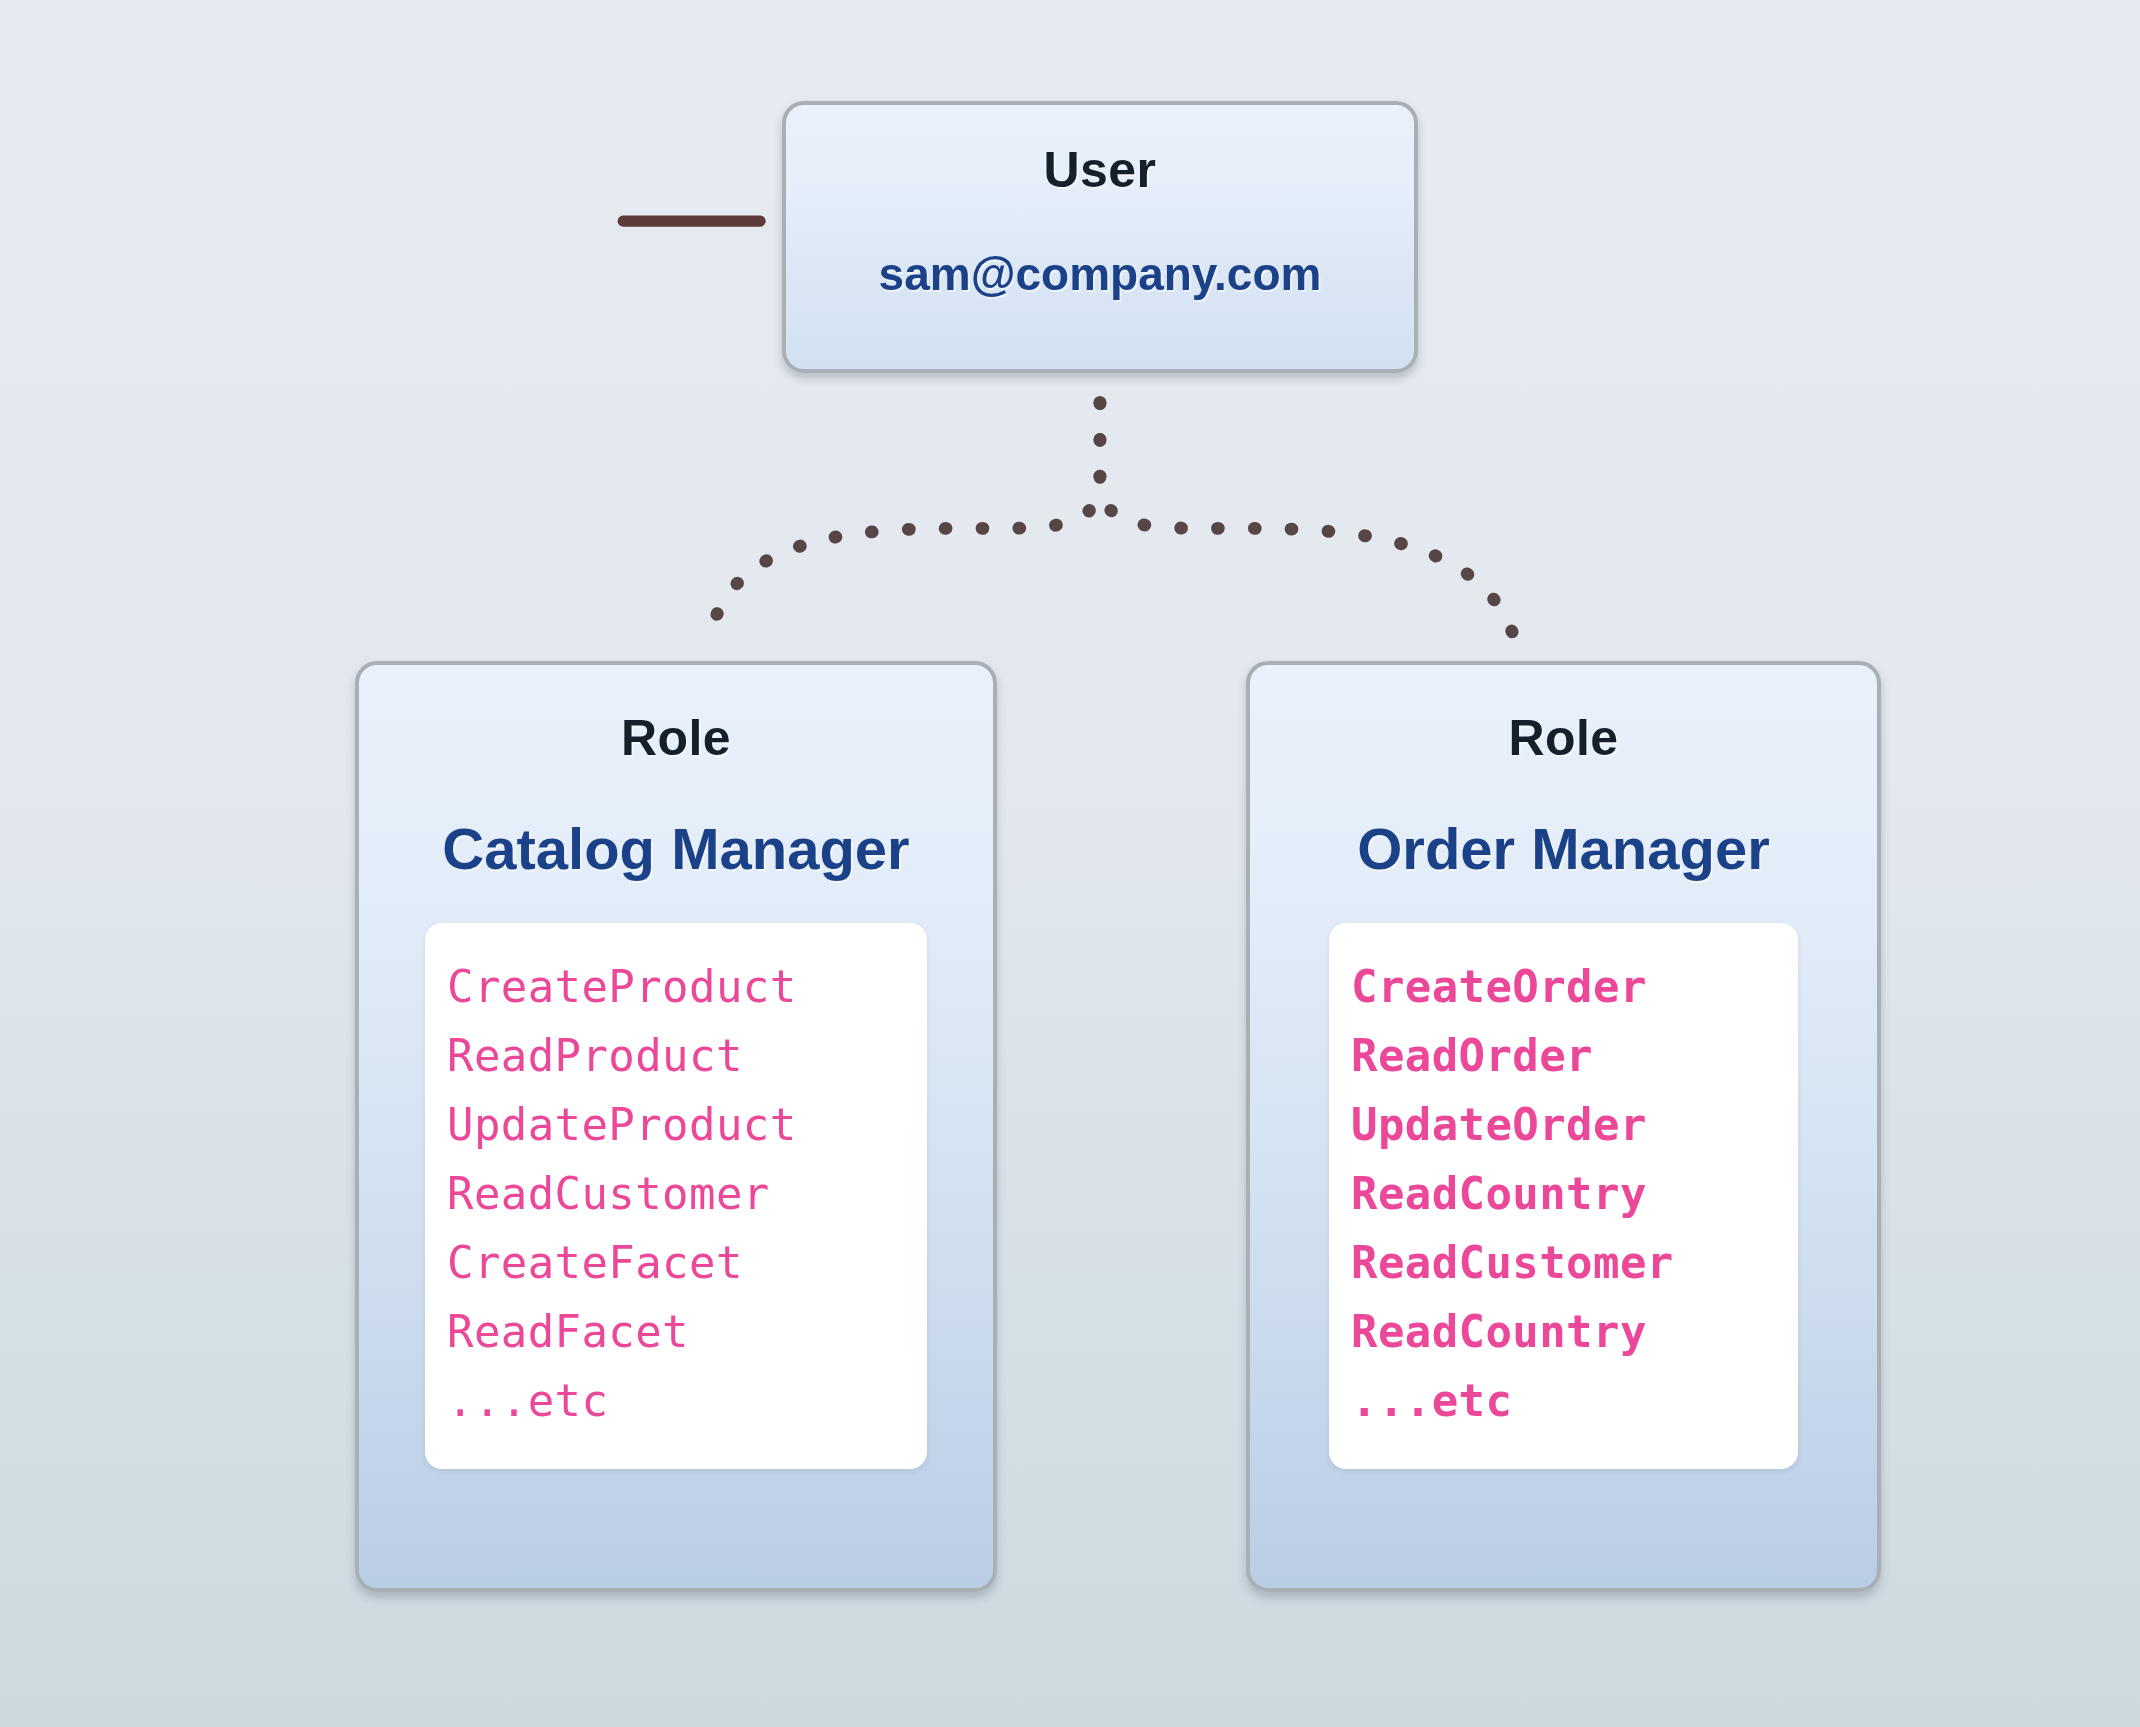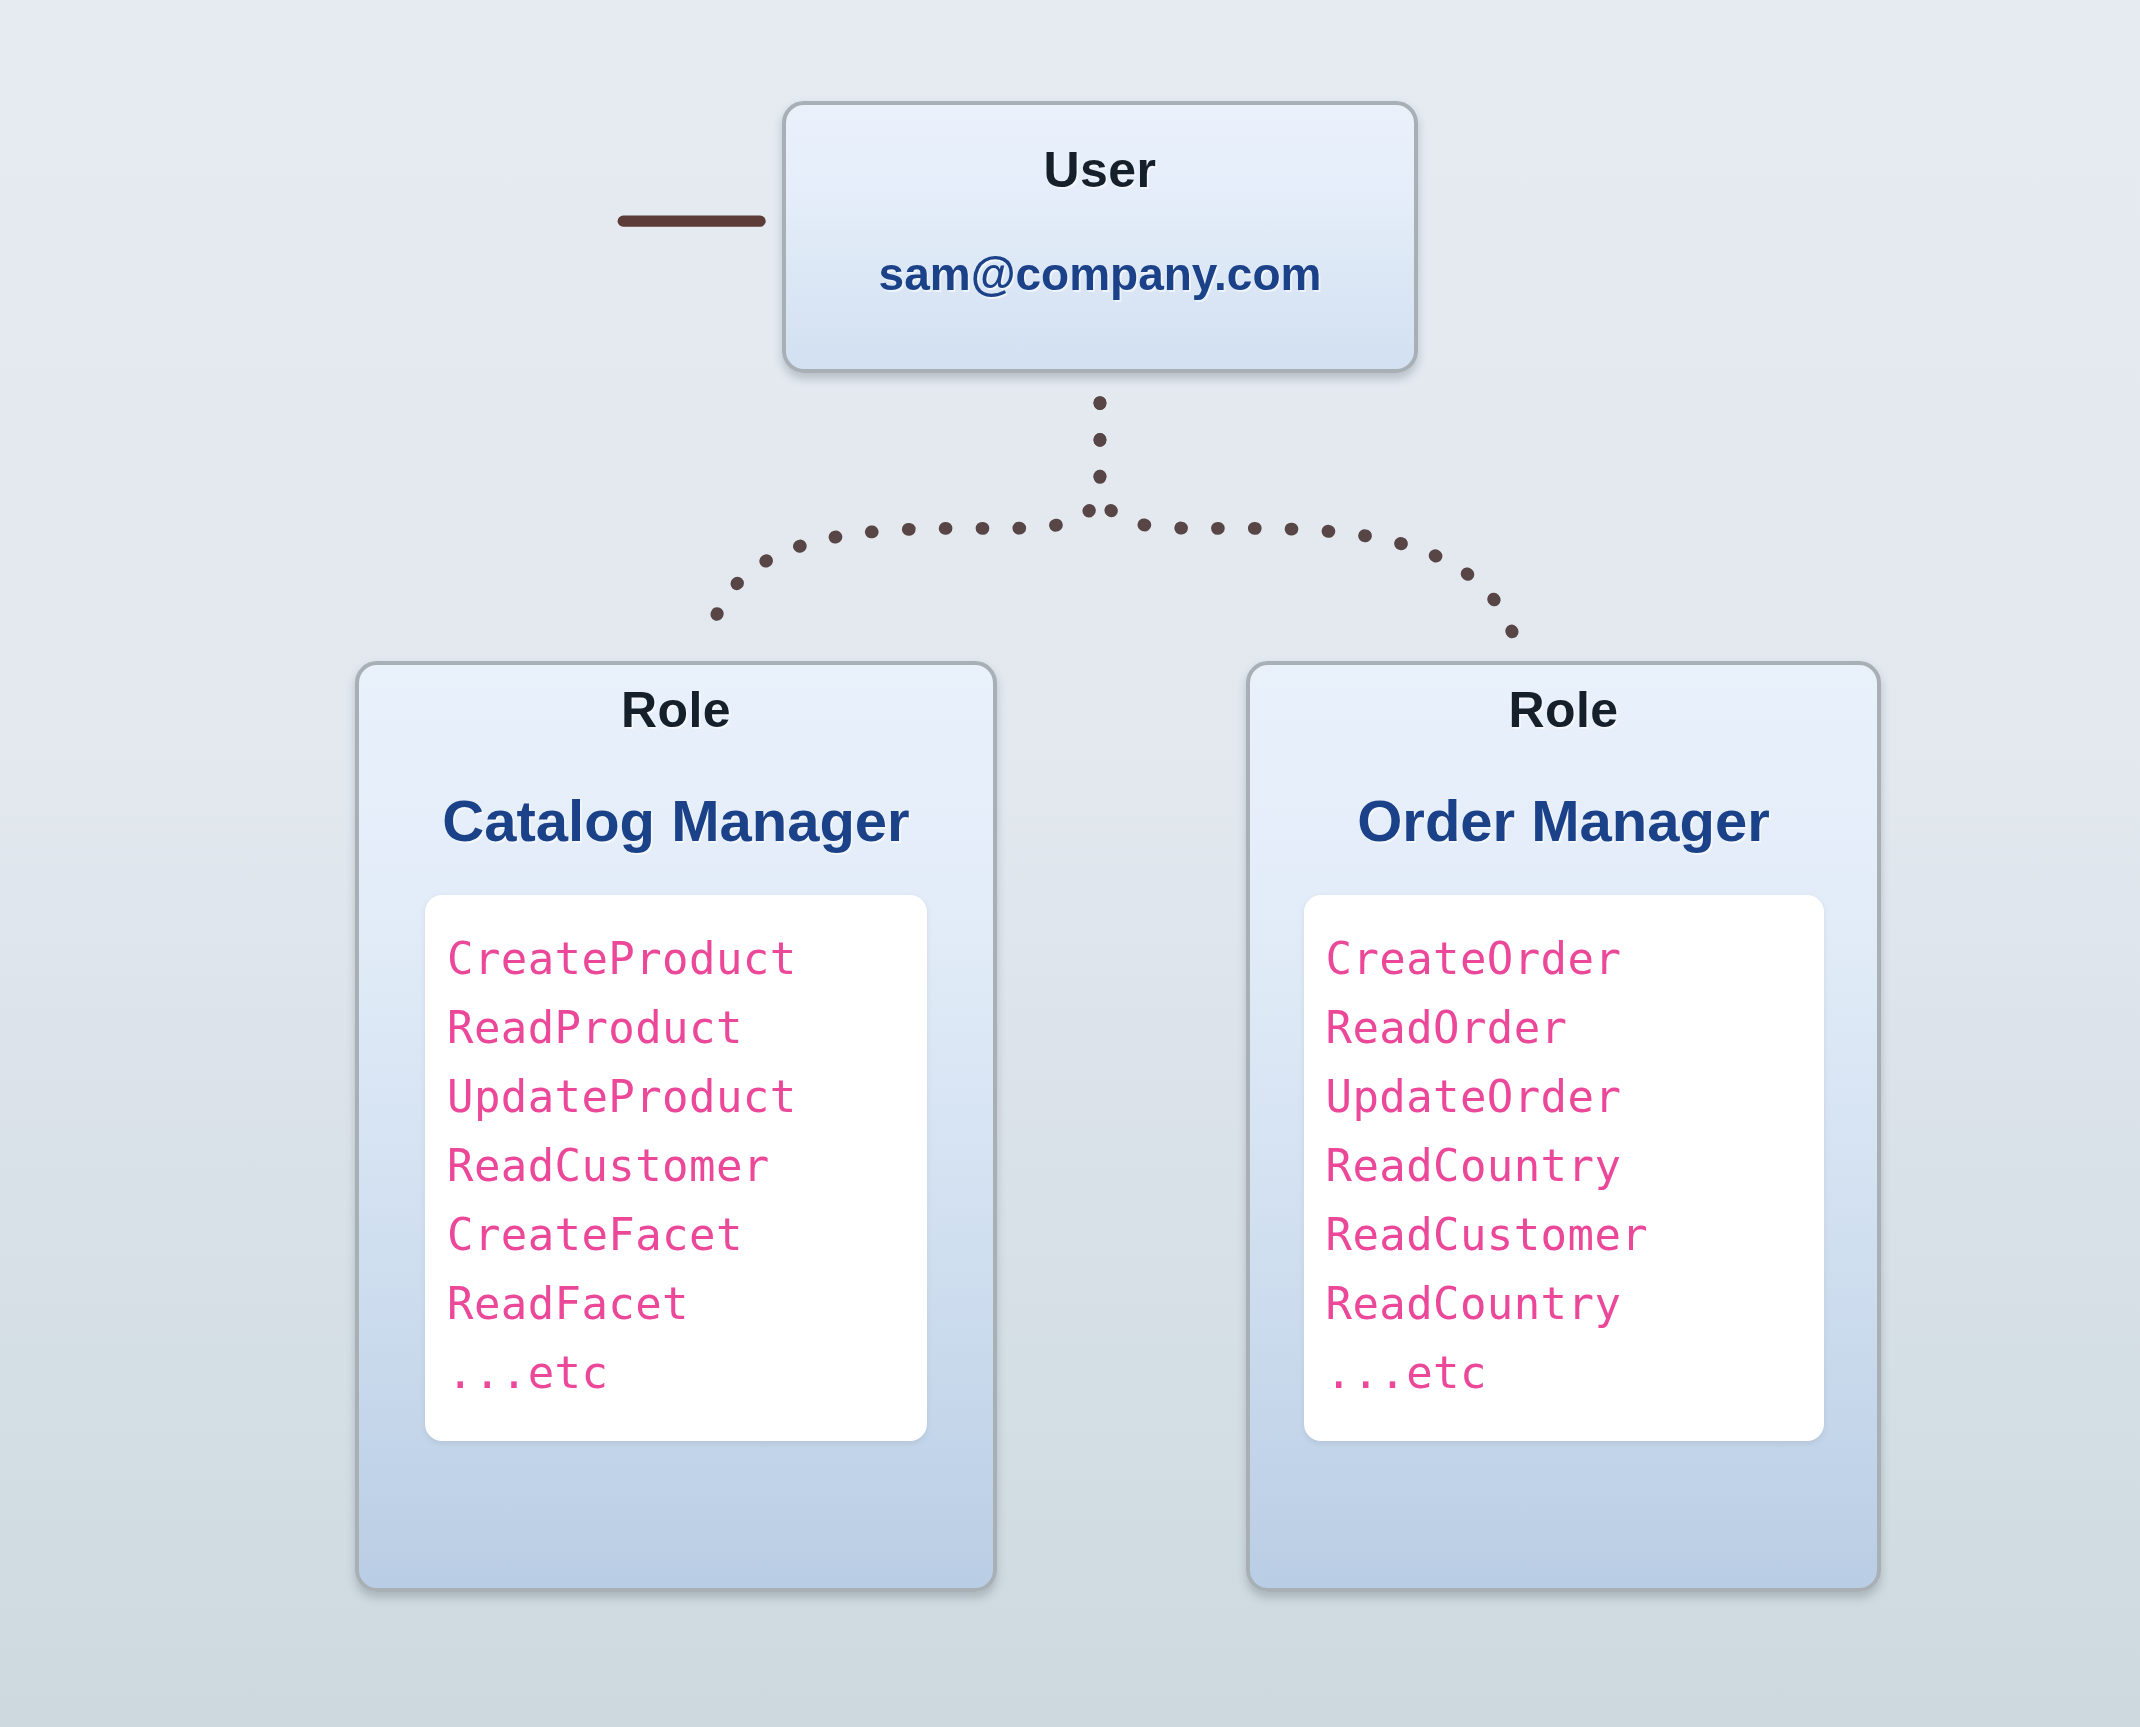--- a/index.html
+++ b/index.html
@@ -70,21 +70,21 @@
     top: 101px;
     width: 636px;
     height: 272px;
     padding-top: 36px;
   }
   #user-node .node-value { margin-top: 48px; }
 
   
   .role {
     background: linear-gradient(180deg, #e9f1fb 0%, #e2ecf8 28%, #ccdcee 70%, #b9cde4 100%);
-    padding-top: 16px;
+    padding-top: 44px;
   }
   .role .node-type  { font-size: 50px; }
   .role .node-value { font-size: 58px; margin-top: 48px; }
 
   #role-catalog {
     left: 355px;
     top: 661px;
     width: 642px;
     height: 931px;
   }
@@ -99,21 +99,21 @@
   .perm-panel {
     margin-top: 41px;
     background: #ffffff;
     border-radius: 17px;
     width: 502px;
     padding: 29px 0 34px 22px;
     box-sizing: border-box;
     box-shadow: 0 2.6px 5.1px rgba(120,130,140,0.16);
     align-self: center;
   }
-  #role-order .perm-panel { width: 520px; }
+  #role-order .perm-panel { width: 469px; font-weight: bold; }
 
   .perm-item {
     font-family: "DejaVu Sans Mono", "Liberation Mono", monospace;
     font-size: 44px;
     line-height: 69px;
     color: #ec4899;
     white-space: pre;
     letter-spacing: 0.4px;
   }
 

